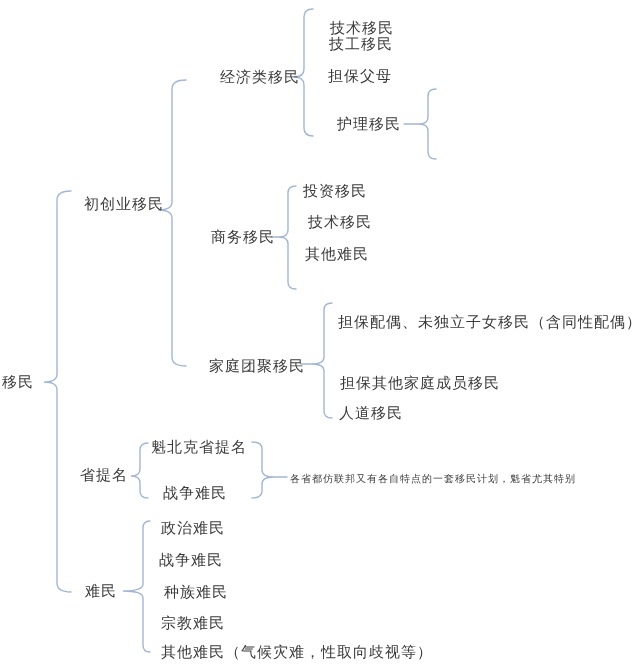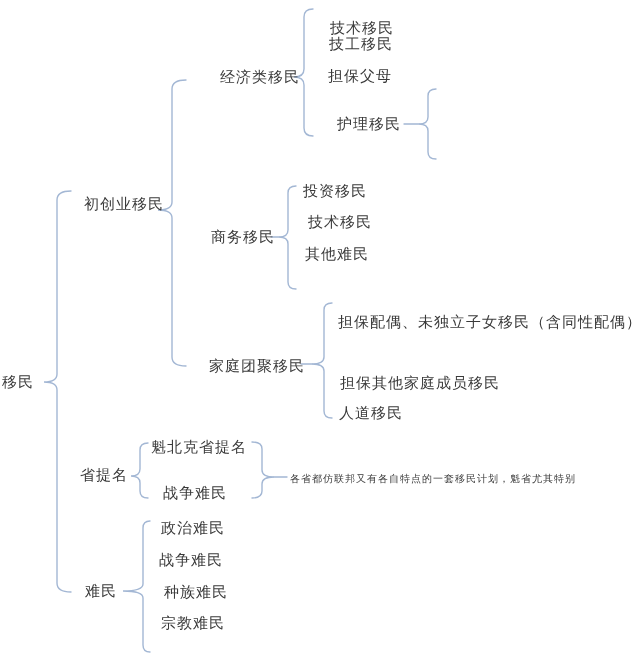--- a/index.html
+++ b/index.html
@@ -92,14 +92,15 @@
   <div class="lb" style="left:339px;top:403px">人道移民</div>
 
   <div class="lb" style="left:151px;top:437px">魁北克省提名</div>
   <div class="lb" style="left:163px;top:483px">战争难民</div>
   <div class="note" style="left:290px;top:469px">各省都仿联邦又有各自特点的一套移民计划，魁省尤其特别</div>
 
   <div class="lb" style="left:161px;top:518px">政治难民</div>
   <div class="lb" style="left:159px;top:550px">战争难民</div>
   <div class="lb" style="left:164px;top:582px">种族难民</div>
   <div class="lb" style="left:161px;top:613px">宗教难民</div>
+  <div class="lb" style="left:161px;top:642px">其他难民（气候灾难，性取向歧视等）</div>
 
 </div>
 
 </body></html>

